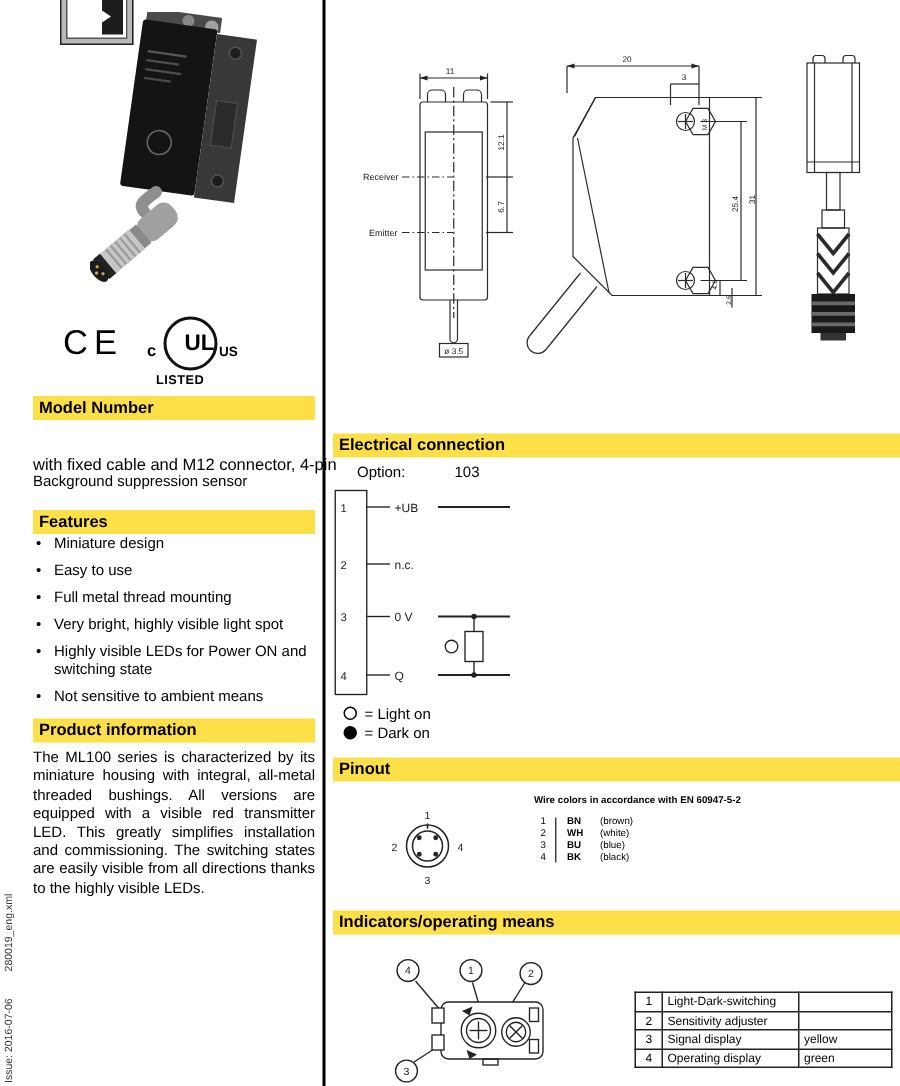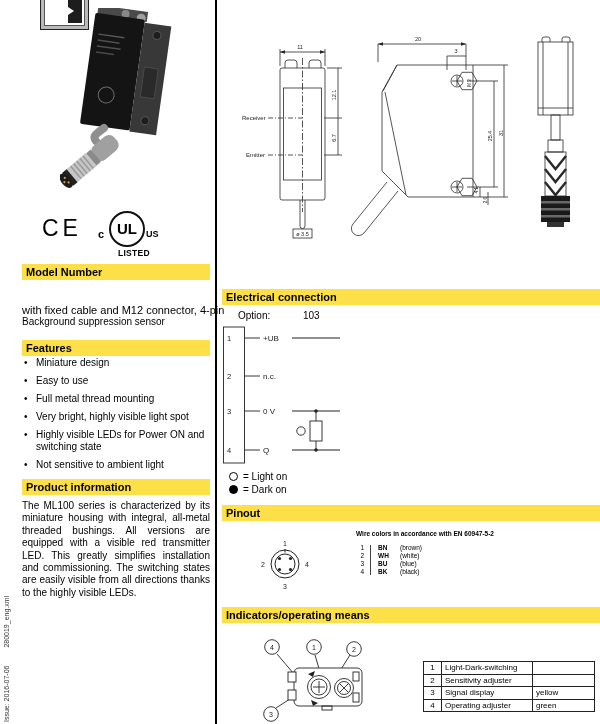--- a/index.html
+++ b/index.html
@@ -33,24 +33,24 @@
   .w-color { display:inline-block; }
   .wire-divider { position:absolute; left:370px; top:545px; width:1px; height:30px; background:#444; }
   table.ind { position:absolute; left:423px; top:661px; border-collapse:collapse; font-size:8px; }
   table.ind td { border:1px solid #222; height:11.5px; padding:0 3px; }
   td.c1 { width:11px; text-align:center; }
   td.c2 { width:84px; }
   td.c3 { width:55px; }
   .ce-mark { left:42px; top:215px; font-size:23px; letter-spacing:4px; font-weight:400; }
   .ul-wrap { left:98px; top:211px; width:58px; height:50px; }
   .ul-circle { position:absolute; left:11px; top:0; width:32px; height:32px; border:2.5px solid #111;
-               border-radius:50%; text-align:center; line-height:32px; font-size:15px; font-weight:bold; }
+               border-radius:50%; text-align:right; line-height:32px; font-size:15px; font-weight:bold; }
   .ul-c { position:absolute; left:0; top:17px; font-size:11px; font-weight:bold; }
   .ul-us { position:absolute; left:48px; top:18px; font-size:9px; font-weight:bold; }
-  .ul-listed { position:absolute; left:6px; top:37px; width:46px; text-align:right; font-size:8.5px;
+  .ul-listed { position:absolute; left:6px; top:37px; width:46px; text-align:left; font-size:8.5px;
                font-weight:bold; letter-spacing:0.3px; }
   svg text { font-family:"Liberation Sans", sans-serif; fill:#222; stroke:none; }
   .dim { font-size:5.5px; }
   .dim-s { font-size:4.5px; }
   .lab { font-size:6px; }
   .pinnum { font-size:7.5px; }
   .pinlab { font-size:8px; }
   .callout { font-size:7px; }
 </style>
 </head>
@@ -113,21 +113,21 @@
   <div class="abs desc1">Background suppression sensor</div>
   <div class="abs desc2">with fixed cable and M12 connector, 4-pin</div>
 
   <div class="bar bar-left" style="top:340px;">Features</div>
   <div class="abs features-list">
     <div class="feat-item">Miniature design</div>
     <div class="feat-item">Easy to use</div>
     <div class="feat-item">Full metal thread mounting</div>
     <div class="feat-item">Very bright, highly visible light spot</div>
     <div class="feat-item">Highly visible LEDs for Power ON and switching state</div>
-    <div class="feat-item">Not sensitive to ambient light</div>
+    <div class="feat-item">Not sensitive to ambient means</div>
   </div>
 
   <div class="bar bar-left" style="top:479px;">Product information</div>
   <div class="abs prod-text">The ML100 series is characterized by its miniature housing with integral, all-metal threaded bushings. All versions are equipped with a visible red transmitter LED. This greatly simplifies installation and commissioning. The switching states are easily visible from all directions thanks to the highly visible LEDs.</div>
 
   <div class="sidetext">
     <span>Issue: 2016-07-06</span>
     <span>280019_eng.xml</span>
   </div>
 
@@ -338,19 +338,19 @@
       <td class="c2">Sensitivity adjuster</td>
       <td class="c3"></td>
     </tr>
     <tr>
       <td class="c1">3</td>
       <td class="c2">Signal display</td>
       <td class="c3">yellow</td>
     </tr>
     <tr>
       <td class="c1">4</td>
-      <td class="c2">Operating adjuster</td>
+      <td class="c2">Operating display</td>
       <td class="c3">green</td>
     </tr>
   </tbody>
     </table>
 
 </div>
 
 </body></html>

